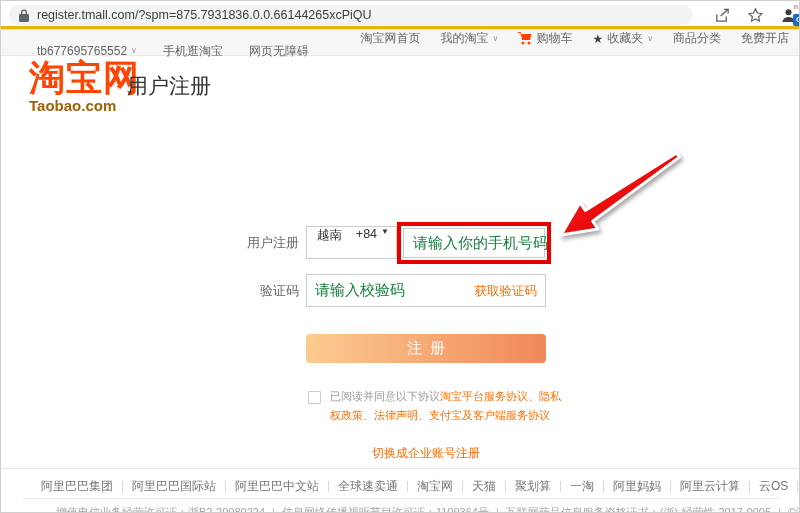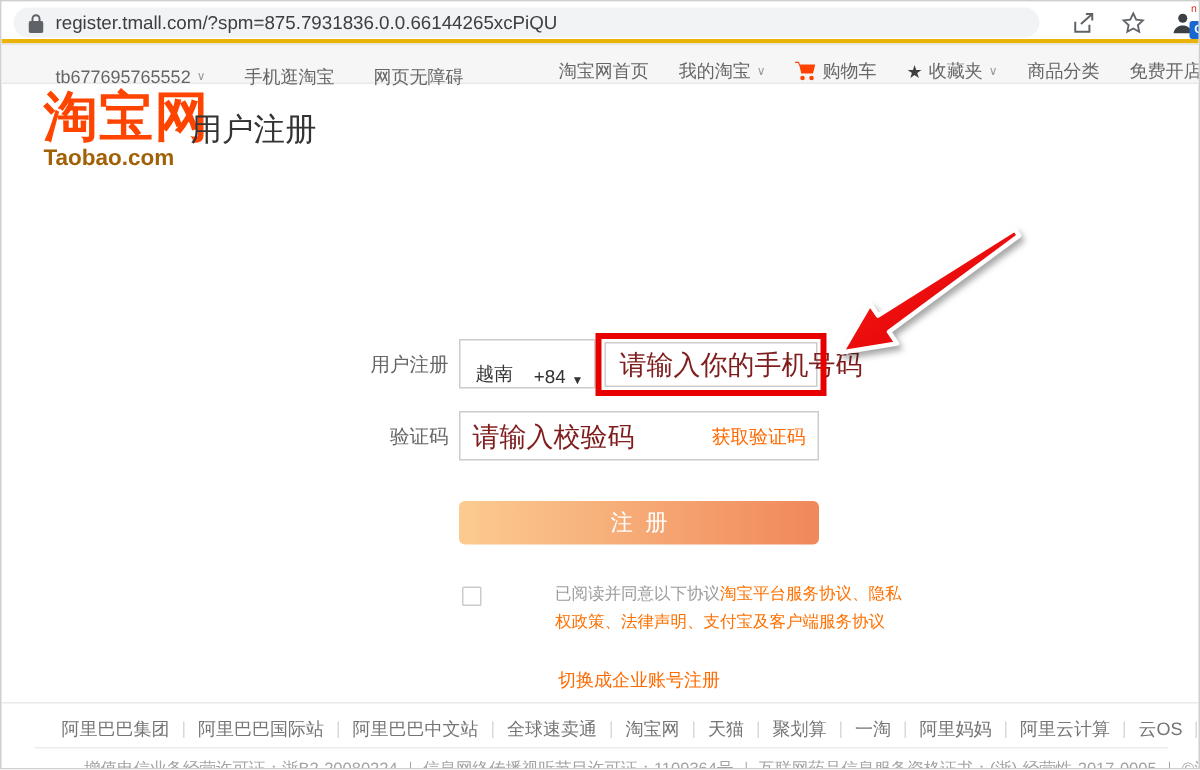--- a/index.html
+++ b/index.html
@@ -13,47 +13,47 @@
   .lock { width:10px; height:13px; margin-right:8px; flex:0 0 auto; }
   .url-text { font-size:12.5px; color:#3c4043; white-space:nowrap; overflow:hidden; }
   .tb-icons { position:absolute; right:0; top:0; height:28px; display:flex; align-items:center; gap:16px; padding-right:4px; }
   .tb-icon { width:17px; height:17px; color:#5f6368; }
   .ext-badge { position:absolute; left:792px; top:13px; width:12px; height:12px; background:#1967d2; border-radius:2px; color:#fff; font-size:8px; line-height:12px; text-align:center; font-weight:bold; }
   .ext-note { position:absolute; left:793px; top:2px; font-size:7px; color:#d93025; }
 
   
   .site-nav { position:absolute; top:28px; left:0; width:800px; height:27px; background:#f6f6f6; border-top:1px solid #e4e4e4; border-bottom:1px solid #e9e9e9; font-size:12px; color:#666; }
   .nav-left { position:absolute; left:36px; top:0; height:42px; display:flex; align-items:center; gap:26px; }
-  .nav-right { position:absolute; right:0; top:0; height:26px; display:flex; align-items:flex-end; gap:20px; }
+  .nav-right { position:absolute; right:12px; top:0; height:26px; display:flex; align-items:flex-start; gap:20px; }
   .nav-item { display:flex; align-items:center; gap:4px; cursor:pointer; white-space:nowrap; }
   .caret { font-size:8px; color:#999; line-height:1; }
   .cart-svg { width:14px; height:13px; }
   .fav-star { font-size:12px; color:#3f3f3f; line-height:1; }
 
   
   .logo-wrap { position:absolute; left:28px; top:58px; display:flex; align-items:flex-start; }
   .logo-cn { font-size:36px; font-weight:bold; color:#ff4400; line-height:38px; letter-spacing:1px; }
   .logo-en { font-size:15px; font-weight:bold; color:#a16207; line-height:15px; margin-top:1px; }
   .page-title { position:absolute; left:126px; top:71px; font-size:21px; color:#333; }
 
   
   .f-label { position:absolute; left:200px; width:98px; text-align:right; font-size:13px; color:#666; }
-  .country-select { position:absolute; left:305px; top:225px; width:91px; height:33px; border:1px solid #ccc; background:#fff; display:flex; align-items:flex-end; font-size:12.5px; color:#333; cursor:pointer; }
+  .country-select { position:absolute; left:305px; top:225px; width:91px; height:33px; border:1px solid #ccc; background:#fff; display:flex; align-items:flex-start; font-size:12.5px; color:#333; cursor:pointer; }
   .country-name { margin-left:10px; }
   .dial-code { margin-left:auto; margin-right:4px; }
   .select-caret { font-size:8px; color:#333; margin-right:7px; }
   .phone-input { position:absolute; left:402px; top:227px; width:142px; height:30px; border:1px solid #ccc; background:#fff; display:flex; align-items:center; padding-left:7px; }
   .text-cursor { width:1px; height:16px; background:#555; margin-right:2px; }
-  .ph { font-size:18px; color:#7f1d1d; white-space:nowrap; }
+  .ph { font-size:15px; color:#15803d; white-space:nowrap; }
   .red-box { position:absolute; left:396px; top:221px; width:154px; height:42px; border:4px solid #e80000; z-index:5; pointer-events:none; }
   .captcha-input { position:absolute; left:305px; top:273px; width:240px; height:33px; border:1px solid #ccc; background:#fff; display:flex; align-items:center; padding-left:8px; }
   .get-code { position:absolute; right:8px; top:0; height:33px; display:flex; align-items:center; font-size:12.5px; color:#ff6a00; cursor:pointer; }
   .register-btn { position:absolute; left:305px; top:333px; width:240px; height:29px; border:none; border-radius:4px; background:linear-gradient(90deg,#fccb90,#f0885a); color:#fff; font-size:15px; letter-spacing:8px; text-indent:8px; font-family:inherit; cursor:pointer; }
   .agree-check { position:absolute; left:307px; top:390px; width:13px; height:13px; border:1px solid #ccc; background:#fff; border-radius:1px; cursor:pointer; }
-  .agree-text { position:absolute; left:329px; top:386px; width:233px; font-size:11px; line-height:19px; color:#9b9b9b;margin-left:40px; }
+  .agree-text { position:absolute; left:329px; top:386px; width:233px; font-size:11px; line-height:19px; color:#9b9b9b; }
   .agree-links { color:#ff7000; cursor:pointer; }
   .enterprise-link { position:absolute; left:305px; top:444px; width:240px; text-align:center; font-size:12px; color:#ff6a00; cursor:pointer; }
 
   
   .red-arrow { position:absolute; left:552px; top:146px; width:136px; height:100px; z-index:6; filter:drop-shadow(2px 3px 2px rgba(0,0,0,0.35)); pointer-events:none; }
 
   
   .footer-sep1 { position:absolute; top:467px; left:0; width:800px; border-top:1px solid #e8e8e8; }
   .footer-links { position:absolute; top:477px; left:40px; display:flex; align-items:center; font-size:12px; color:#757575; white-space:nowrap; }
   .footer-links span.fl { cursor:pointer; }

